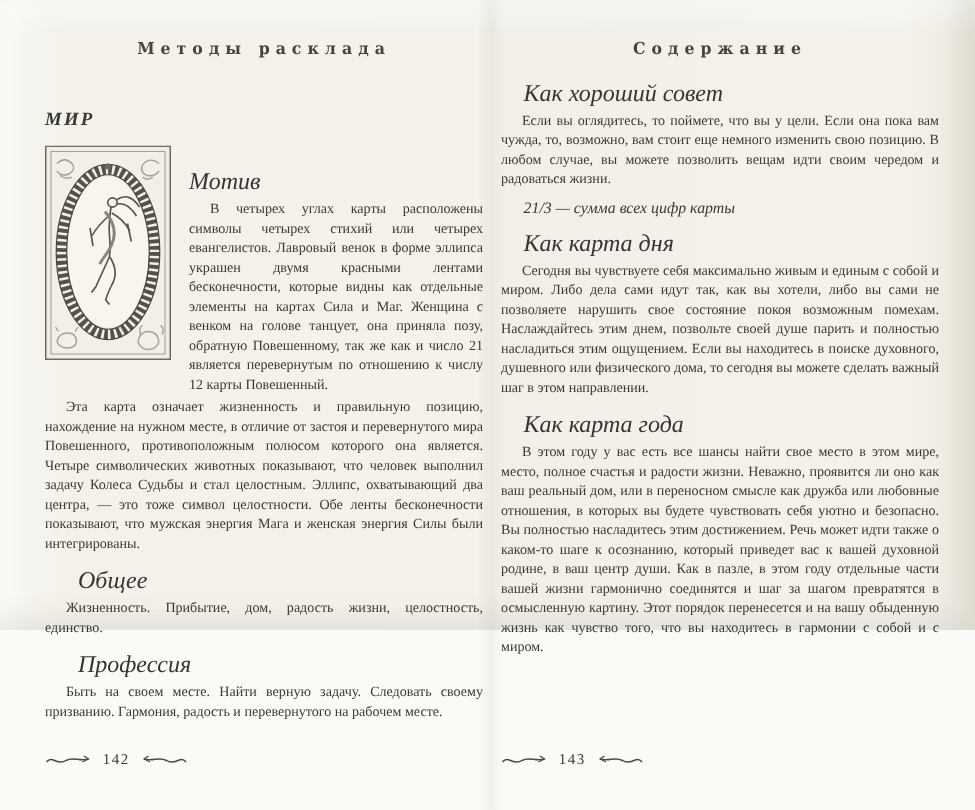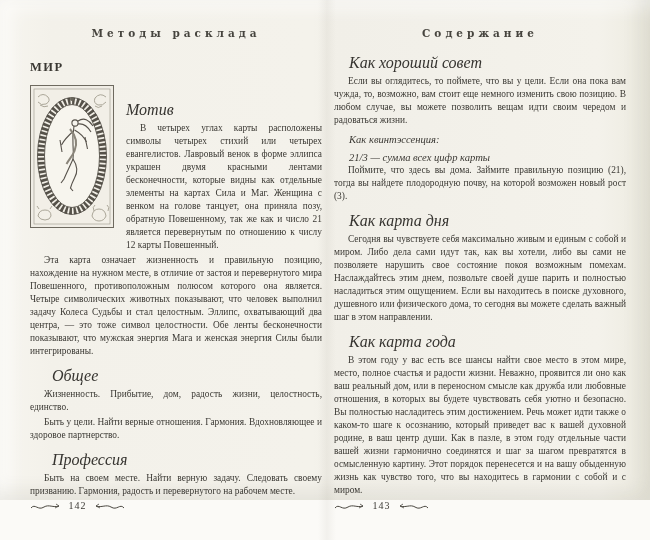--- a/index.html
+++ b/index.html
@@ -4,21 +4,21 @@
 <style>
   html,body{margin:0;padding:0;}
   body{
     width:650px;height:540px;
     background:#fbfaf7;
     font-family:"Liberation Serif","DejaVu Serif",serif;
     overflow:hidden;
   }
   .book{
     position:relative;
-    width:650px;height:500px;
+    width:650px;height:420px;
     background:linear-gradient(90deg,#f7f5ef 0%,#f3f1ea 8%,#f4f2eb 48%,#f1efe8 52%,#f4f2eb 92%,#eceadf 100%);
     box-shadow:inset -10px -8px 18px rgba(90,85,70,.10), inset 12px 10px 16px rgba(255,255,255,.55);
     color:#3a3833;
   }
   .spine{
     position:absolute;left:318px;top:0;width:18px;height:540px;
     background:linear-gradient(90deg,rgba(120,112,95,0) 0%,rgba(120,112,95,.07) 50%,rgba(120,112,95,0) 100%);
     pointer-events:none;
   }
   .page{
@@ -33,21 +33,22 @@
     color:#46443e;
     font-weight:bold;
     font-family:"DejaVu Serif","Liberation Serif",serif;
     padding-top:26px;
     transform:scaleY(1.05);
   }
   .page-title{
     font-weight:bold;
     font-size:12.5px;
     letter-spacing:1.5px;
-    margin-top:22px;
+    margin-top:34px;
+    font-style:italic;
   }
   .row{display:flex;gap:12px;margin-top:10px;}
   .card{
     flex:0 0 84px;width:84px;height:143px;
   }
   .card svg{display:block;width:84px;height:143px;}
   .col-text{flex:1;min-width:0;}
   p.body{
     font-size:9.4px;
     line-height:13px;
@@ -132,21 +133,20 @@
         <div class="h-it h-first">Мотив</div>
         <p class="body">В четырех углах карты расположены символы четырех стихий или четырех евангелистов. Лавровый венок в форме эллипса украшен двумя красными лентами бесконечности, которые видны как отдельные элементы на картах Сила и Маг. Женщина с венком на голове танцует, она приняла позу, обратную Повешенному, так же как и число 21 является перевернутым по отношению к числу 12 карты Повешенный.</p>
       </div>
     </div>
 
     <p class="body">Эта карта означает жизненность и правильную позицию, нахождение на нужном месте, в отличие от застоя и перевернутого мира Повешенного, противоположным полюсом которого она является. Четыре символических животных показывают, что человек выполнил задачу Колеса Судьбы и стал целостным. Эллипс, охватывающий два центра, — это тоже символ целостности. Обе ленты бесконечности показывают, что мужская энергия Мага и женская энергия Силы были интегрированы.</p>
 
     <div class="h-it ind2">Общее</div>
     <p class="body">Жизненность. Прибытие, дом, радость жизни, целостность, единство.</p>
 
-    <p class="body">Быть у цели. Найти верные отношения. Гармония. Вдохновляющее и здоровое партнерство.</p>
 
     <div class="h-it ind2">Профессия</div>
     <p class="body">Быть на своем месте. Найти верную задачу. Следовать своему призванию. Гармония, радость и перевернутого на рабочем месте.</p>
 
     <div class="pageno">
       <svg class="flourish" width="30" height="10" viewBox="0 0 30 10">
           <path d="M1,6 C5,1 8,9 14,5 C19,2 23,6 29,4" fill="none" stroke="#4a4740" stroke-width="1"></path>
           <path d="M26,2 L29,4 L25,6" fill="none" stroke="#4a4740" stroke-width="0.8"></path>
         </svg>
       <span class="num">142</span>
@@ -159,23 +159,21 @@
     </div>
   </div>
 
   <div class="page page-right">
     <div class="running-head">Содержание</div>
 
     <div class="h-it ind" style="margin-top:16px">Как хороший совет</div>
     <p class="body">Если вы оглядитесь, то поймете, что вы у цели. Если она пока вам чужда, то, возможно, вам стоит еще немного изменить свою позицию. В любом случае, вы можете позволить вещам идти своим чередом и радоваться жизни.</p>
 
 
-    <div class="sub-it">Как квинтэссенция:</div>
     <div class="sub-it">21/3 — сумма всех цифр карты</div>
-    <p class="body">Поймите, что здесь вы дома. Займите правильную позицию (21), тогда вы найдете плодородную почву, на которой возможен новый рост (3).</p>
 
     <div class="h-it ind">Как карта дня</div>
     <p class="body">Сегодня вы чувствуете себя максимально живым и единым с собой и миром. Либо дела сами идут так, как вы хотели, либо вы сами не позволяете нарушить свое состояние покоя возможным помехам. Наслаждайтесь этим днем, позвольте своей душе парить и полностью насладиться этим ощущением. Если вы находитесь в поиске духовного, душевного или физического дома, то сегодня вы можете сделать важный шаг в этом направлении.</p>
 
     <div class="h-it ind">Как карта года</div>
     <p class="body">В этом году у вас есть все шансы найти свое место в этом мире, место, полное счастья и радости жизни. Неважно, проявится ли оно как ваш реальный дом, или в переносном смысле как дружба или любовные отношения, в которых вы будете чувствовать себя уютно и безопасно. Вы полностью насладитесь этим достижением. Речь может идти также о каком-то шаге к осознанию, который приведет вас к вашей духовной родине, в ваш центр души. Как в пазле, в этом году отдельные части вашей жизни гармонично соединятся и шаг за шагом превратятся в осмысленную картину. Этот порядок перенесется и на вашу обыденную жизнь как чувство того, что вы находитесь в гармонии с собой и с миром.</p>
 
     <div class="pageno">
       <svg class="flourish" width="30" height="10" viewBox="0 0 30 10">
           <path d="M1,6 C5,1 8,9 14,5 C19,2 23,6 29,4" fill="none" stroke="#4a4740" stroke-width="1"></path>

